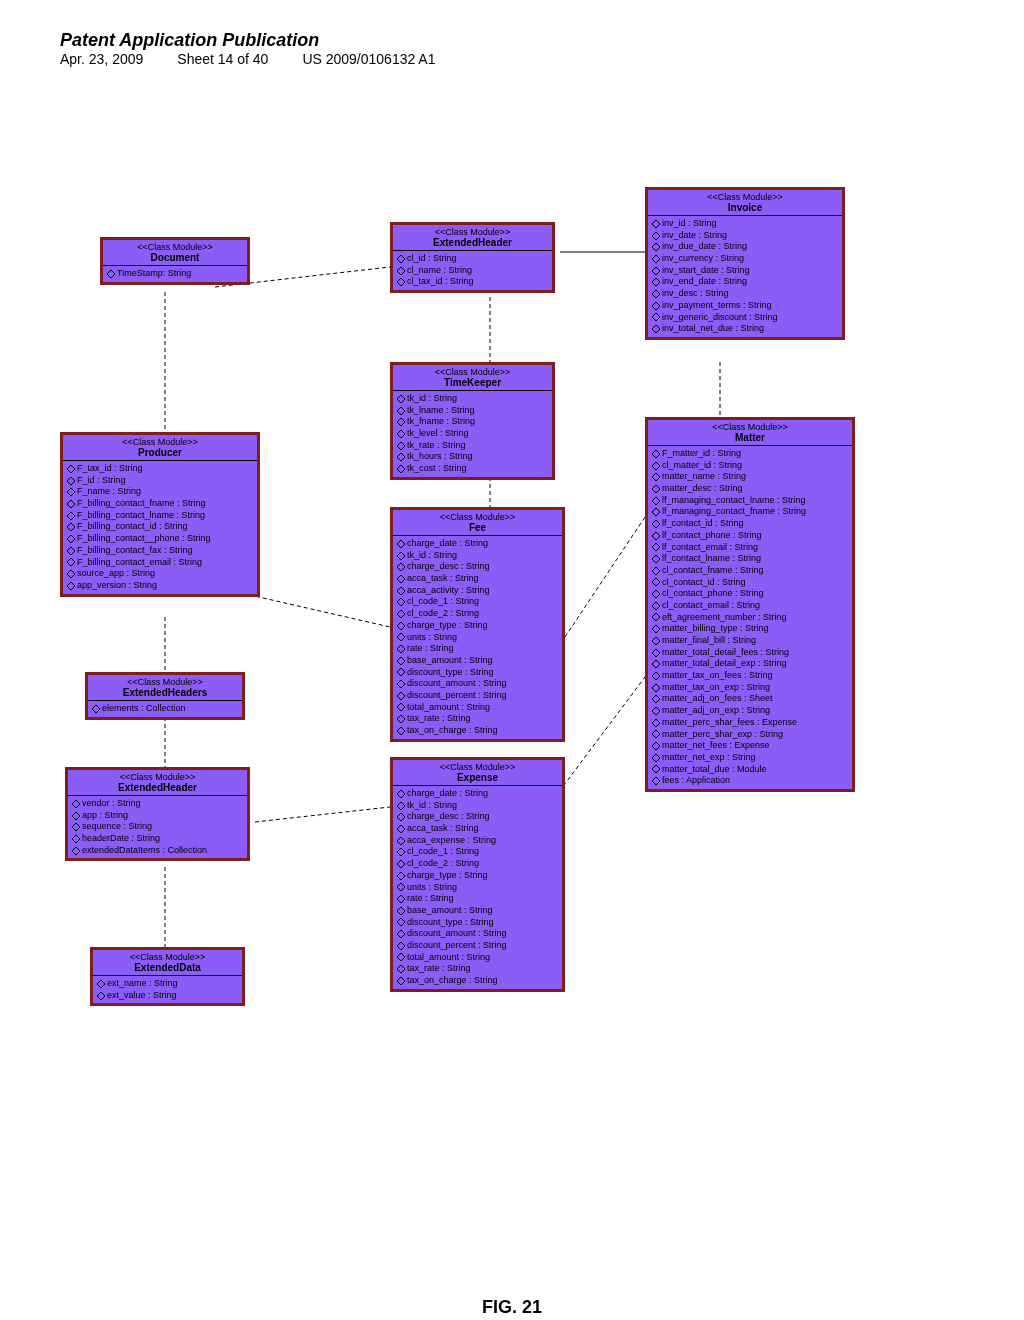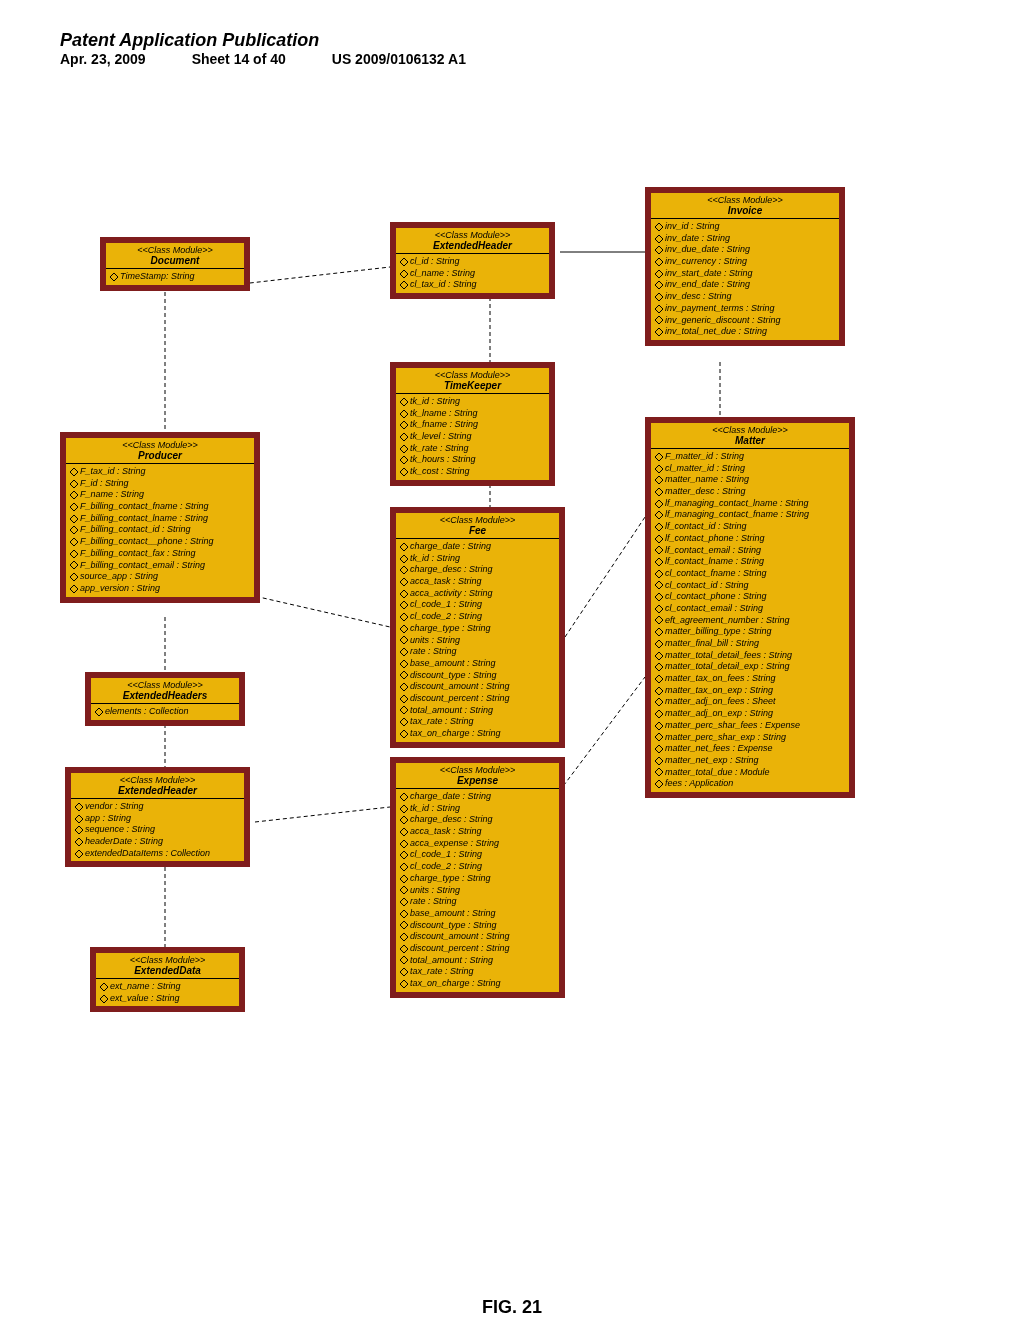--- a/index.html
+++ b/index.html
@@ -30,36 +30,34 @@
     .header-title {
       font-size: 18px;
       font-style: italic;
       font-weight: bold;
       color: #000;
     }
     .header-right {
       font-size: 14px;
       color: #000;
       display: flex;
-      gap: 46px;
-      font-weight: bold;
+      gap: 34px;
     }
     
     .diagram-area {
       padding: 20px 40px;
       position: relative;
     }
     
     .uml-box {
-      border: 6px solid #7f1d1d;
-      background: #eab308;
+      border: 3px solid #7f1d1d;
+      background: #8b5cf6;
       font-size: 10px;
       font-family: Arial, sans-serif;
       position: absolute;
-      font-style: italic;
     }
     .uml-box-header {
       text-align: center;
       border-bottom: 1px solid #000;
       padding: 2px 4px;
       font-size: 10px;
     }
     .uml-box-header .stereotype {
       font-size: 9px;
     }

